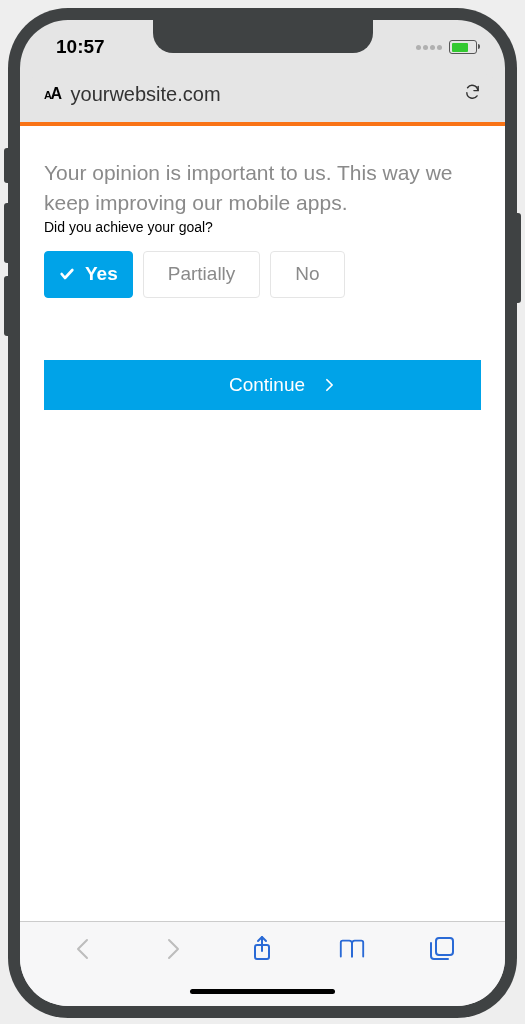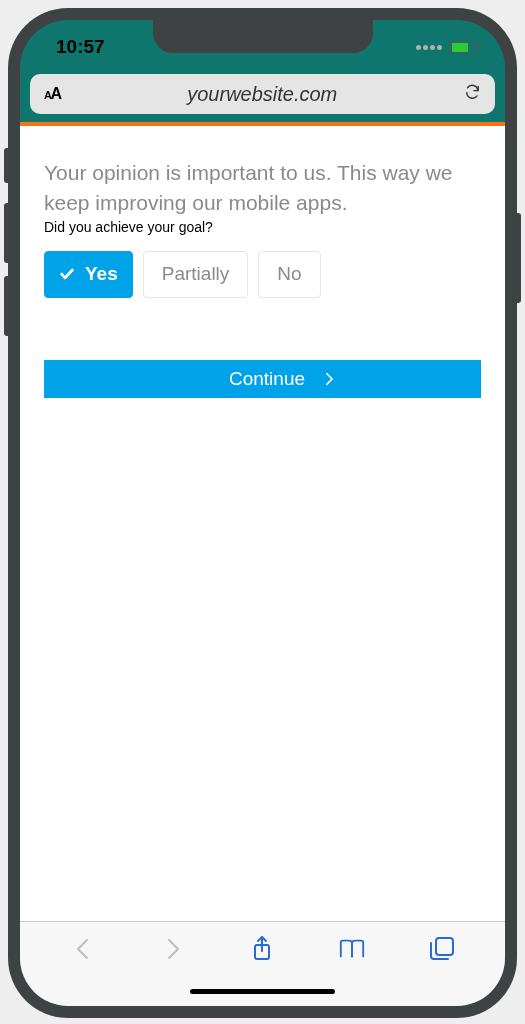--- a/index.html
+++ b/index.html
@@ -56,21 +56,21 @@
       right: -4px;
       top: 205px;
       width: 4px;
       height: 90px;
       background: #3f4243;
       border-radius: 0 3px 3px 0;
     }
     .phone-inner {
       width: 100%;
       height: 100%;
-      background: #0f766e;
+      background: #e5e5e5;
       border-radius: 48px;
       overflow: hidden;
       position: relative;
       display: flex;
       flex-direction: column;
     }
     .notch {
       position: absolute;
       top: -1px;
       left: 50%;
@@ -158,24 +158,23 @@
       color: #000;
     }
     .aa-icon .small-a {
       font-size: 11px;
     }
     .aa-icon .big-a {
       font-size: 16px;
     }
     .url-text {
       flex: 1;
-      text-align: center;
+      text-align: left;
       font-size: 20px;
       color: #333;
-      font-style: italic;
     }
     .reload-icon svg {
       width: 17px;
       height: 20px;
       stroke: #333;
     }
     .content {
       flex: 1;
       padding: 32px 24px 0;
       background: #fff;
@@ -196,21 +195,21 @@
       display: flex;
       gap: 10px;
       margin-bottom: 62px;
     }
     .option {
       height: 47px;
       border: 1px solid #e5e5e5;
       border-radius: 4px;
       display: flex;
       align-items: center;
-      padding: 0 18px;
+      padding: 0 24px;
       font-size: 19px;
       color: #8a8a8a;
       cursor: pointer;
     }
     .option.selected {
       background: #00a3e8;
       border-color: #00a3e8;
       color: #fff;
       padding: 0 14px;
     }
@@ -219,21 +218,21 @@
       margin-right: 10px;
     }
     .check {
       display: none;
     }
     .option.selected .option-text {
       font-weight: 600;
     }
     .continue-button {
       width: 100%;
-      height: 38px;
+      height: 50px;
       background: #00a3e8;
       border: none;
       color: #fff;
       font-size: 19px;
       font-weight: 500;
       display: flex;
       align-items: center;
       justify-content: center;
       gap: 20px;
       cursor: pointer;

